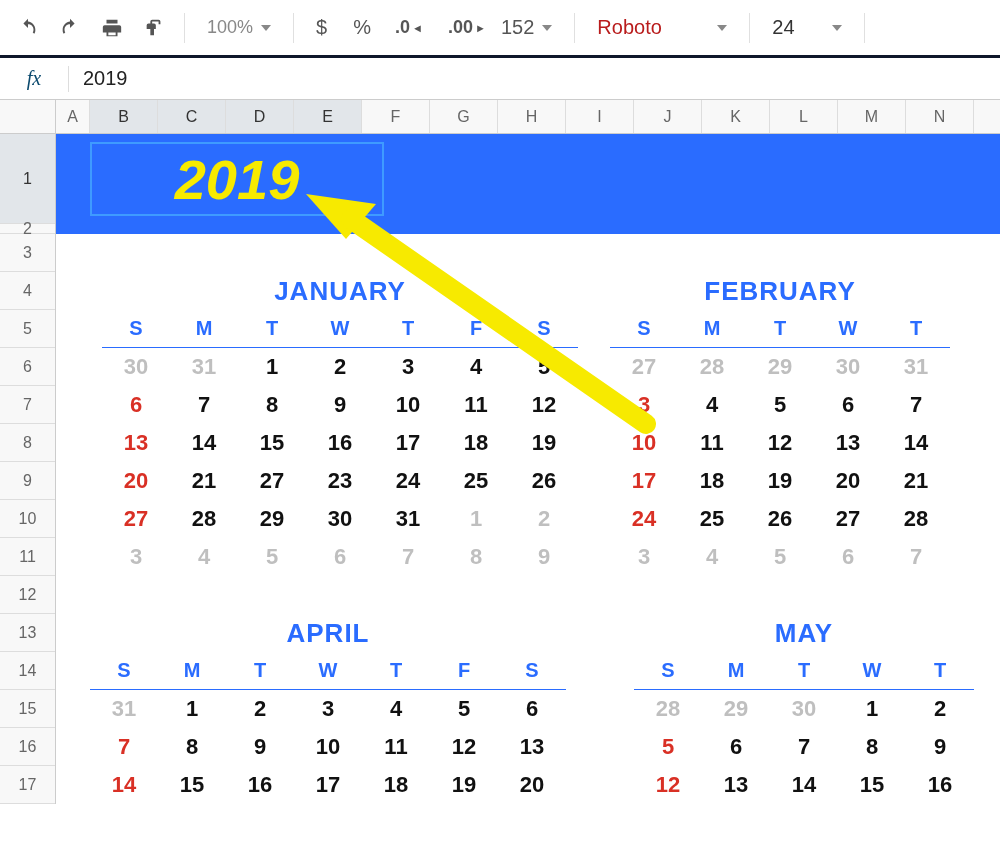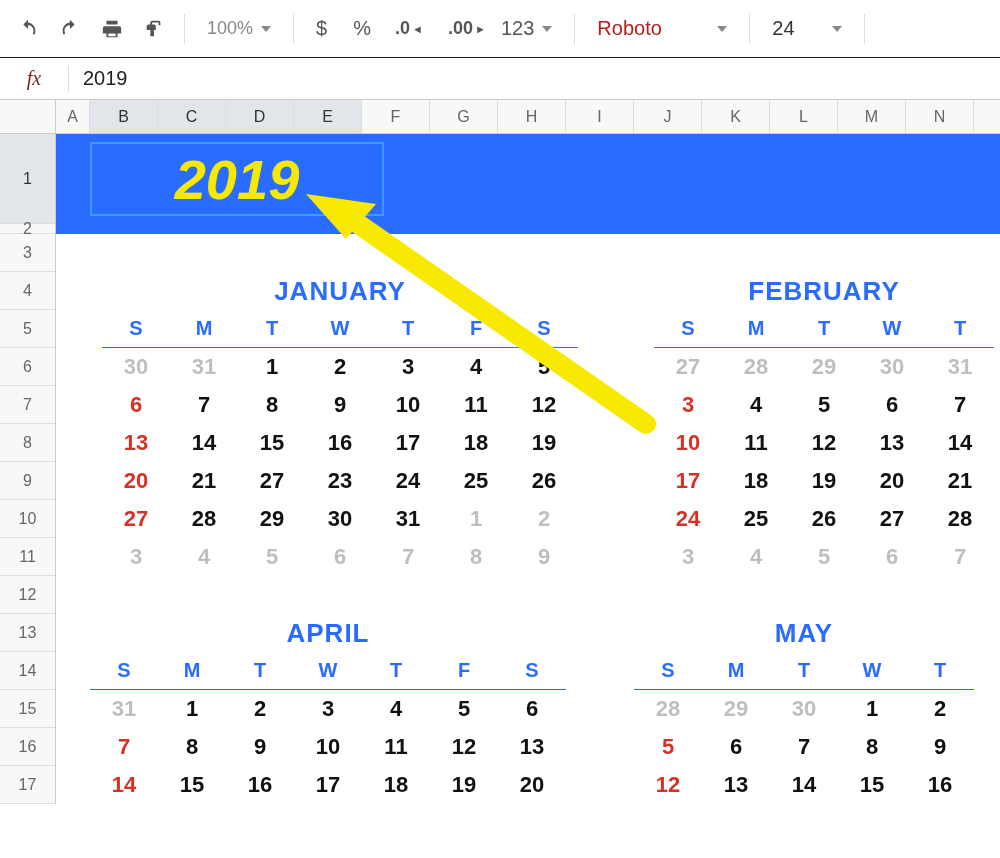--- a/index.html
+++ b/index.html
@@ -1,27 +1,27 @@
 <!DOCTYPE html>
 <html><head>
 <meta charset="utf-8">
 <style>
 * { box-sizing: border-box; margin: 0; padding: 0; }
 html, body { width: 1000px; height: 858px; overflow: hidden; font-family: Arial, Helvetica, sans-serif; background: #fff; }
 .app { position: relative; width: 1000px; height: 858px; background: #fff; }
-.toolbar { display: flex; align-items: center; height: 58px; border-bottom: 1px solid #0f172a; padding: 0 10px; gap: 6px; }
+.toolbar { display: flex; align-items: center; height: 58px; border-bottom: 3px solid #0f172a; padding: 0 10px; gap: 6px; }
 .tb-btn { width: 36px; height: 36px; display: flex; align-items: center; justify-content: center; border-radius: 4px; color: #555; }
 .tb-sep { width: 1px; height: 30px; background: #e0e0e0; margin: 0 6px; }
 .tb-drop { height: 36px; display: flex; align-items: center; padding: 0 10px; color: #888; font-size: 18px; gap: 8px; }
 .tb-drop.bold { color: #555; font-size: 20px; }
 .tb-drop.font { width: 150px; justify-content: space-between; color: #b91c1c; font-size: 20px; }
 .tb-drop.size { width: 90px; justify-content: space-between; color: #333; font-size: 20px; }
 .caret-down { width:0;height:0;border-left:5px solid transparent;border-right:5px solid transparent;border-top:6px solid #888; }
 .fxbar { display:flex; align-items:center; height:42px; border-bottom:1px solid #ccc; }
-.fx-label { width:68px; text-align:center; font-style:italic; color:#7f1d1d; font-size:20px; font-family: Georgia, serif; }
+.fx-label { width:68px; text-align:center; font-style:italic; color:#0c4a6e; font-size:20px; font-family: Georgia, serif; }
 .fx-sep { width:1px; height:26px; background:#ddd; }
 .fx-input { flex:1; padding:0 14px; font-size:20px; color:#222; }
 .gridwrap { position: relative; }
 .colhdr-row { display:flex; height:34px; background:#f8f8f8; border-bottom:1px solid #ccc; }
 .corner { width:56px; border-right:1px solid #ccc; background:#f8f8f8; }
 .colhdr { border-right:1px solid #ddd; display:flex; align-items:center; justify-content:center; font-size:16px; color:#666; background:#f8f8f8; }
 .colhdr.sel { background:#e2e6ea; color:#333; }
 .rowarea { display:flex; }
 .rowhdrs { width:56px; background:#f8f8f8; border-right:1px solid #ccc; }
 .rowhdr { height:38px; border-bottom:1px solid #ddd; display:flex; align-items:center; justify-content:center; font-size:16px; color:#666; }
@@ -84,21 +84,21 @@
       </div>
   <div class="tb-btn" style="width:44px;">
         <span style="font-size:18px;font-weight:700;color:#555;">.0</span>
         <span style="font-size:11px;color:#555;margin-left:2px;">◄</span>
       </div>
   <div class="tb-btn" style="width:48px;">
         <span style="font-size:18px;font-weight:700;color:#555;margin-left:12px;">.00</span>
         <span style="font-size:11px;color:#555;margin-left:2px;">►</span>
       </div>
   <div class="tb-drop bold">
-        <span>123</span>
+        <span>152</span>
         <span class="caret-down"></span>
       </div>
   <div class="tb-sep"></div>
   <div class="tb-drop font">
         <span>Roboto</span>
         <span class="caret-down"></span>
       </div>
   <div class="tb-sep"></div>
   <div class="tb-drop size">
         <span>24</span>
@@ -221,21 +221,21 @@
                 <div class="mcell out">3</div>
                 <div class="mcell out">4</div>
                 <div class="mcell out">5</div>
                 <div class="mcell out">6</div>
                 <div class="mcell out">7</div>
                 <div class="mcell out">8</div>
                 <div class="mcell out">9</div>
               </div>
             </div>
           </div>
-      <div class="monthblock" id="m-feb" style="left:598px; top:138px; width:340px;">
+      <div class="monthblock" id="m-feb" style="left:554px; top:138px; width:340px;">
             <div class="mname">FEBRUARY</div>
             <div class="mdow">
               <div>S</div>
               <div>M</div>
               <div>T</div>
               <div>W</div>
               <div>T</div>
             </div>
             <div class="mgrid">
               <div class="mrow">

